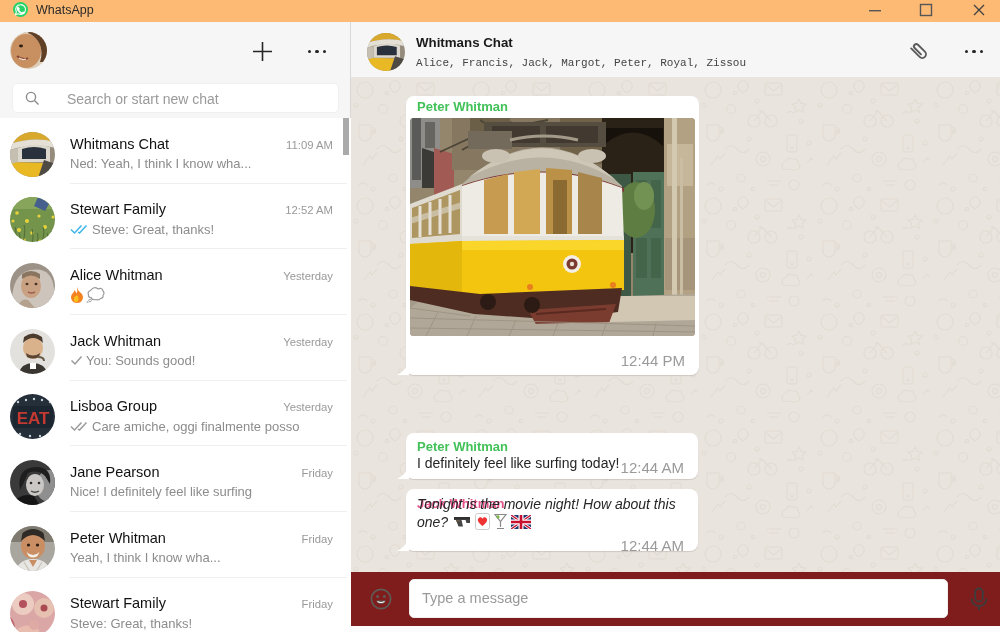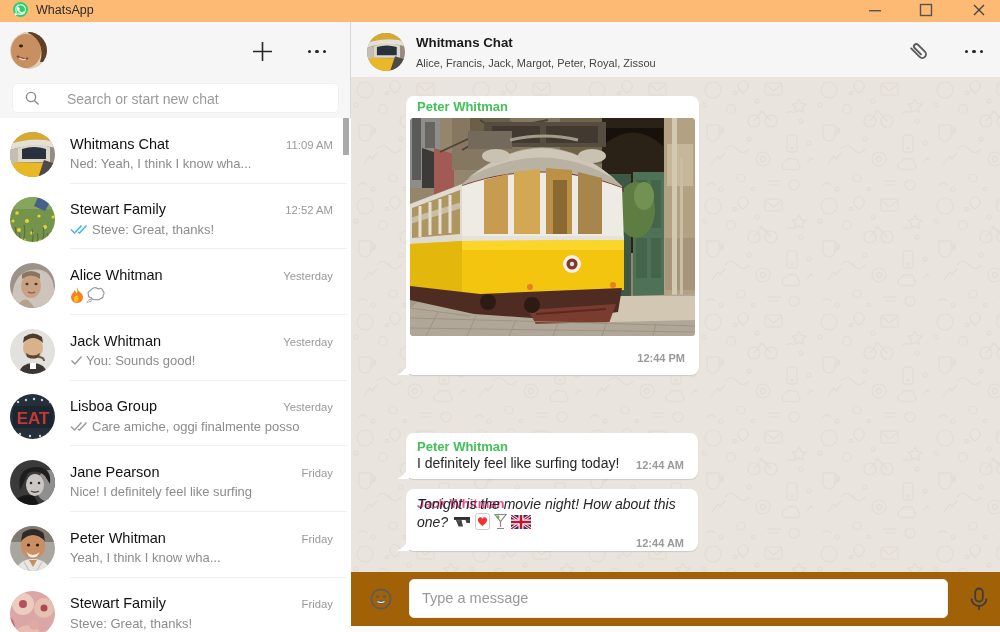--- a/index.html
+++ b/index.html
@@ -38,33 +38,33 @@
 .row .name { position:absolute; left:0; top:17.5px; font-size:14.5px; color:#111; white-space:nowrap; }
 .row .time { position:absolute; right:0; top:20.5px; font-size:11.3px; color:#999; }
 .row .prev { position:absolute; left:0; top:38px; font-size:13px; color:#8c8c8c; white-space:nowrap;text-align:right; }
 .row .divider { position:absolute; left:70px; right:4px; bottom:0; height:1px; background:#efefef; }
 .scrollthumb { position:absolute; right:1px; top:96px; width:6px; height:37px; background:#aaa; z-index:5; }
 
 
 .ch-header { position:absolute; left:0; top:0; width:100%; height:55px; background:#f6f6f6; z-index:3; }
 .ch-avatar { position:absolute; left:16px; top:10.5px; width:38px; height:38px; border-radius:50%; overflow:hidden; }
 .ch-title { position:absolute; left:65px; top:13px; font-size:13.3px; font-weight:bold; color:#1a1a1a; }
-.ch-sub { position:absolute; left:65px; top:35px; font-size:11px; color:#444; }
+.ch-sub { position:absolute; left:65px; top:35px; font-size:11px; color:#444;font-family:Liberation Mono, monospace; }
 .ch-clip { position:absolute; left:558px; top:18.5px; }
 .ch-dots { position:absolute; left:614px; top:28px; }
 
 
 .wallpaper { position:absolute; left:0; top:55px; width:649px; height:494.5px; background:#e9e4dd; overflow:hidden; }
 .pattern { position:absolute; left:0; top:0; width:100%; height:100%; opacity:.45; }
 
 
 .msg { position:absolute; background:#fff; border-radius:8px; box-shadow:0 1px 1px rgba(0,0,0,.12); }
 .msg .mname { font-size:13px; font-weight:bold; }
 .msg .mtext { font-size:14px; color:#262626; }
-.msg .mtime { font-size:11px; color:#9a9a9a;font-weight:bold; }
+.msg .mtime { font-size:15px; color:#9a9a9a; }
 
 .tail-left { position:absolute; width:12px; height:12px; }
 .tail-right { position:absolute; width:12px; height:12px; }
 
 
 .b1 { left:55px; top:18.5px; width:293px; height:279px; }
 .b1 .mname { position:absolute; left:11px; top:3.5px; color:#43c159; }
 .photo { position:absolute; left:4px; top:22px; width:285px; height:218px; border-radius:4px; overflow:hidden; }
 .b1 .mtext { position:absolute; left:11px; top:251px; }
 .b1 .mtime { position:absolute; right:14px; top:256px; }
@@ -80,21 +80,21 @@
 .b3 .mtext { position:absolute; left:11px; top:22px; }
 .b3 .mtime { position:absolute; right:14px; top:25.5px; }
 
 
 .b4 { left:55px; top:412px; width:292px; height:61.5px; }
 .b4 .mname { position:absolute; left:11px; top:7px; color:#e5518b; }
 .b4 .mtext { position:absolute; left:11px; top:6px; width:275px; line-height:18px;font-style:italic; }
 .b4 .mtime { position:absolute; right:14px; top:48px; }
 
 
-.footer { position:absolute; left:0; top:549.5px; width:649px; height:54px; background:#a16207; }
+.footer { position:absolute; left:0; top:549.5px; width:649px; height:54px; background:#7f1d1d; }
 .footer .emoji { position:absolute; left:19px; top:16px; }
 .inputbox { position:absolute; left:58px; top:7.5px; width:539px; height:39px; background:#fff; border:1px solid #eee; border-radius:5px; }
 .inputbox .ph { position:absolute; left:12px; top:10px; font-size:14.5px; color:#999; }
 .footer .mic { position:absolute; left:617px; top:15px; }
 .bottomstrip { position:absolute; left:0; top:603.5px; width:649px; height:6.5px; background:#fbfbfb; }
 
 .ename { white-space:nowrap; }
 </style>
 </head>
 <body>

